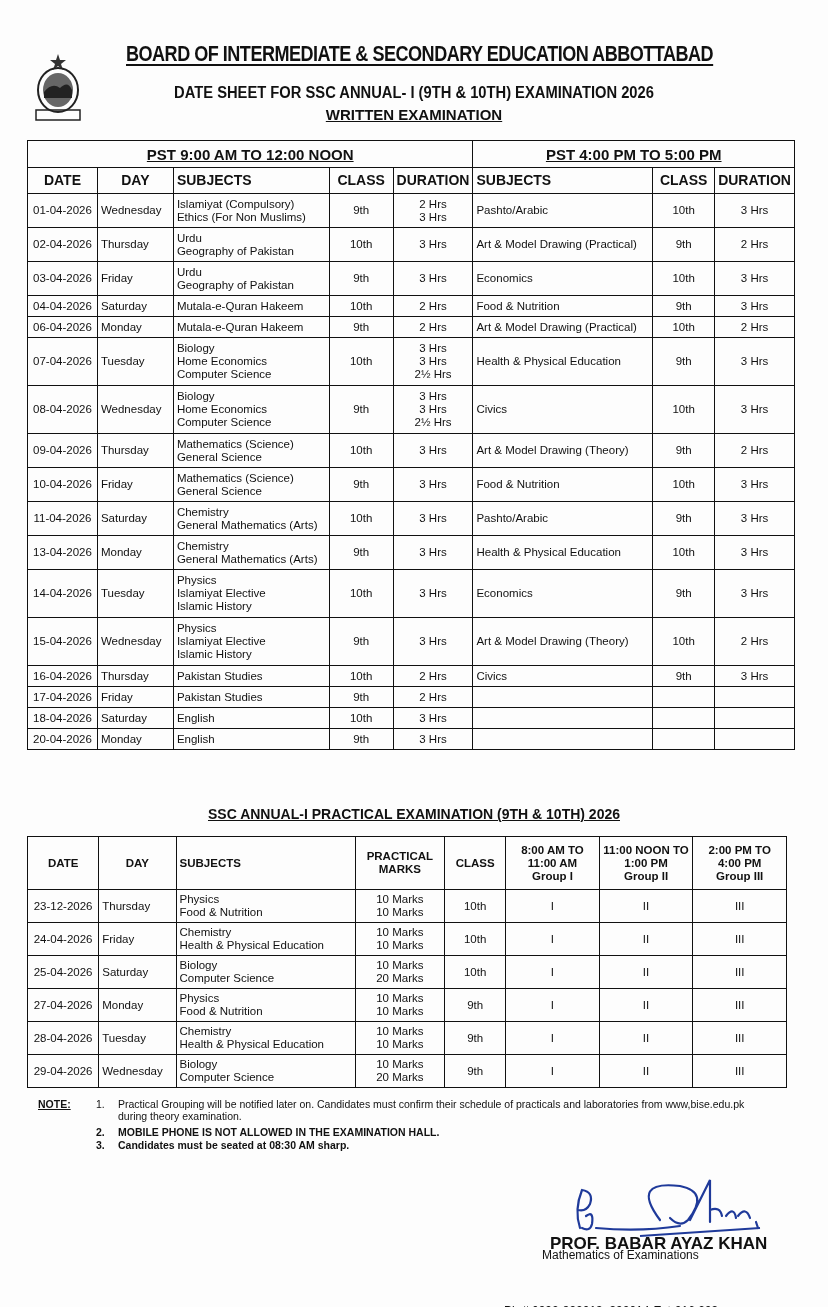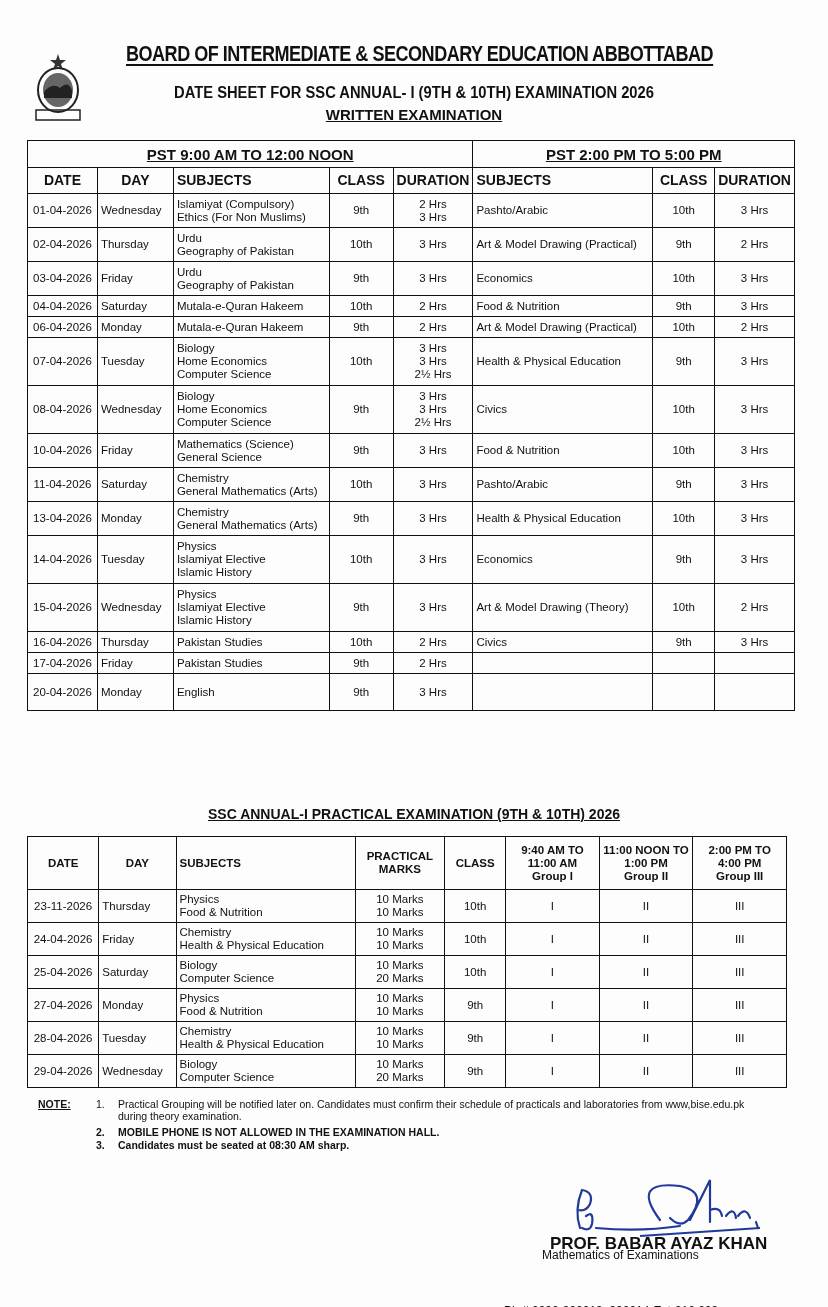--- a/index.html
+++ b/index.html
@@ -51,21 +51,21 @@
       <col style="width:156px">
       <col style="width:64px">
       <col style="width:76px">
     <col style="width:180px">
       <col style="width:62px">
       <col style="width:78px">
   </colgroup>
   <thead>
     <tr class="grp">
       <th colspan="5">PST 9:00 AM TO 12:00 NOON</th>
-      <th colspan="3">PST 2:00 PM TO 5:00 PM</th>
+      <th colspan="3">PST 4:00 PM TO 5:00 PM</th>
     </tr>
     <tr style="height:26px">
       <th>DATE</th>
       <th>DAY</th>
       <th class="l">SUBJECTS</th>
       <th>CLASS</th>
       <th>DURATION</th>
       <th class="l">SUBJECTS</th>
       <th>CLASS</th>
       <th>DURATION</th>
@@ -176,20 +176,35 @@
         <td class="c">
           <div>3 Hrs</div>
           <div>3 Hrs</div>
           <div>2½ Hrs</div>
         </td>
         <td class="l">Civics</td>
         <td class="c">10th</td>
         <td class="c">3 Hrs</td>
       </tr>
       <tr style="height: 34px;">
+        <td class="c">09-04-2026</td>
+        <td class="l">Thursday</td>
+        <td class="l">
+          <div>Mathematics (Science)</div>
+          <div>General Science</div>
+        </td>
+        <td class="c">10th</td>
+        <td class="c">
+          <div>3 Hrs</div>
+        </td>
+        <td class="l">Art &amp; Model Drawing (Theory)</td>
+        <td class="c">9th</td>
+        <td class="c">2 Hrs</td>
+      </tr>
+      <tr style="height: 34px;">
         <td class="c">10-04-2026</td>
         <td class="l">Friday</td>
         <td class="l">
           <div>Mathematics (Science)</div>
           <div>General Science</div>
         </td>
         <td class="c">9th</td>
         <td class="c">
           <div>3 Hrs</div>
         </td>
@@ -280,21 +295,35 @@
           <div>Pakistan Studies</div>
         </td>
         <td class="c">9th</td>
         <td class="c">
           <div>2 Hrs</div>
         </td>
         <td class="l"></td>
         <td class="c"></td>
         <td class="c"></td>
       </tr>
-      <tr style="height: 37px; margin-top: 23px;">
+      <tr style="height: 21px;">
+        <td class="c">18-04-2026</td>
+        <td class="l">Saturday</td>
+        <td class="l">
+          <div>English</div>
+        </td>
+        <td class="c">10th</td>
+        <td class="c">
+          <div>3 Hrs</div>
+        </td>
+        <td class="l"></td>
+        <td class="c"></td>
+        <td class="c"></td>
+      </tr>
+      <tr style="height: 21px; margin-top: 23px;">
         <td class="c">20-04-2026</td>
         <td class="l">Monday</td>
         <td class="l">
           <div>English</div>
         </td>
         <td class="c">9th</td>
         <td class="c">
           <div>3 Hrs</div>
         </td>
         <td class="l"></td>
@@ -321,39 +350,39 @@
     <tr>
       <th>DATE</th>
       <th>DAY</th>
       <th class="l">SUBJECTS</th>
       <th>
           <div>PRACTICAL</div>
           <div>MARKS</div>
         </th>
       <th>CLASS</th>
       <th>
-          <div>9:40 AM TO</div>
+          <div>8:00 AM TO</div>
           <div>11:00 AM</div>
           <div>Group  I</div>
         </th>
       <th>
           <div>11:00 NOON TO</div>
           <div>1:00 PM</div>
           <div>Group  II</div>
         </th>
       <th>
           <div>2:00 PM TO</div>
           <div>4:00 PM</div>
           <div>Group  III</div>
         </th>
     </tr>
   </thead>
   <tbody id="pbody">
       <tr>
-        <td class="c">23-11-2026</td>
+        <td class="c">23-12-2026</td>
         <td class="l">Thursday</td>
         <td class="l">
           <div>Physics</div>
           <div>Food &amp; Nutrition</div>
         </td>
         <td class="c">
           <div>10 Marks</div>
           <div>10 Marks</div>
         </td>
         <td class="c">10th</td>

